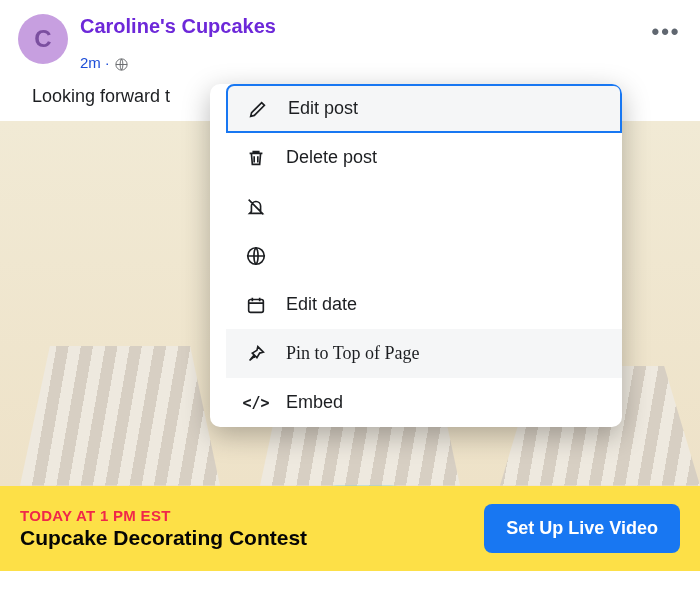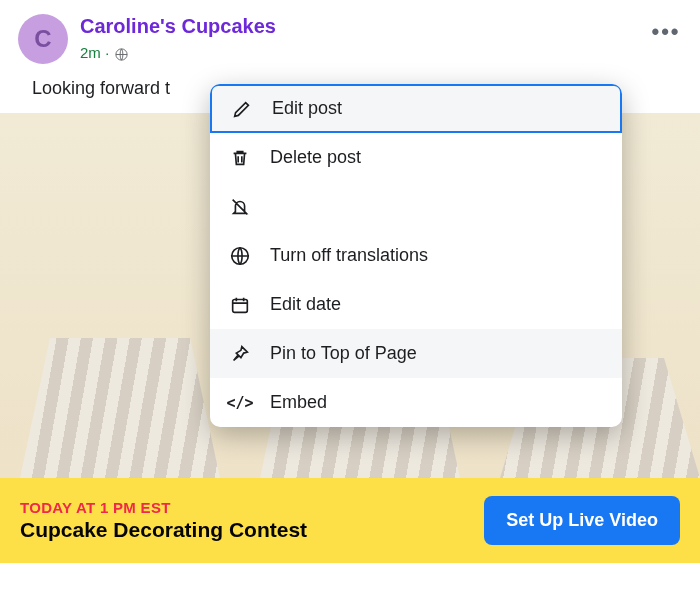--- a/index.html
+++ b/index.html
@@ -34,25 +34,25 @@
     flex: 1;
   }
   .author {
     font-size: 20px;
     font-weight: 700;
     color: #6d28d9;
     line-height: 1.2;
   }
   .time-row {
     font-size: 15px;
-    color: #15803d;
+    color: #1d4ed8;
     display: flex;
     align-items: center;
     gap: 4px;
-    margin-top: 6px;
+    margin-top: 16px;
   }
   .more-btn {
     width: 36px;
     height: 36px;
     display: flex;
     align-items: center;
     justify-content: center;
     color: #606770;
     font-size: 22px;
     font-weight: 700;
@@ -132,37 +132,38 @@
   .dropdown {
     position: absolute;
     top: 84px;
     left: 210px;
     width: 412px;
     background: #fff;
     border-radius: 10px;
     box-shadow: 0 8px 28px rgba(0,0,0,0.28);
     overflow: hidden;
     z-index: 50;
+    padding-left: 16px;
   }
   .dd-item {
     display: flex;
     align-items: center;
     padding: 12px 18px;
     height: 49px;
     gap: 18px;
     font-size: 18px;
     color: #1c1e21;
     cursor: pointer;
   }
   .dd-item.selected {
     background: #f5f6f7;
     border: 2px solid #1877f2;
     border-radius: 8px 8px 0 0;
   }
-  .dd-item.hov { background: #f5f6f7; }
+  .dd-item.hov { background: #f5f6f7; font-family: Liberation Serif, serif; }
   .dd-icon {
     width: 24px;
     height: 24px;
     display: flex;
     align-items: center;
     justify-content: center;
     flex-shrink: 0;
   }
   .dd-icon svg { width: 22px; height: 22px; stroke: #1c1e21; stroke-width: 1.8; fill: none; }
   .embed-icon {
@@ -232,21 +233,20 @@
         </svg>
     </span>
   </div>
   <div class="dd-item">
     <span class="dd-icon">
       <svg viewBox="0 0 24 24">
           <circle cx="12" cy="12" r="9"></circle>
           <path d="M3 12h18M12 3c3 3 3 15 0 18M12 3c-3 3-3 15 0 18"></path>
         </svg>
     </span>
-    <span>Turn off translations</span>
   </div>
   <div class="dd-item">
     <span class="dd-icon">
       <svg viewBox="0 0 24 24">
           <rect x="4" y="6" width="16" height="14" rx="2"></rect>
           <path d="M4 10h16M8 4v4M16 4v4"></path>
         </svg>
     </span>
     <span>Edit date</span>
   </div>

